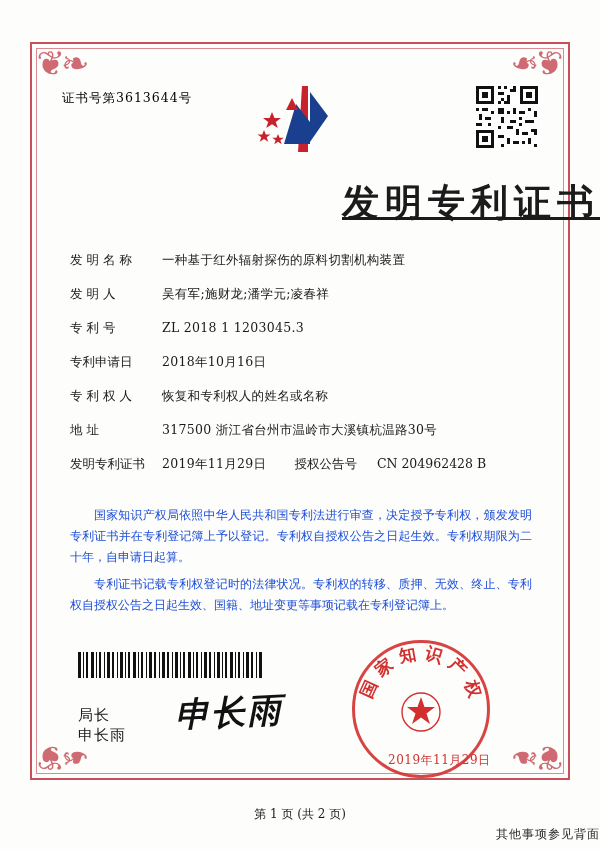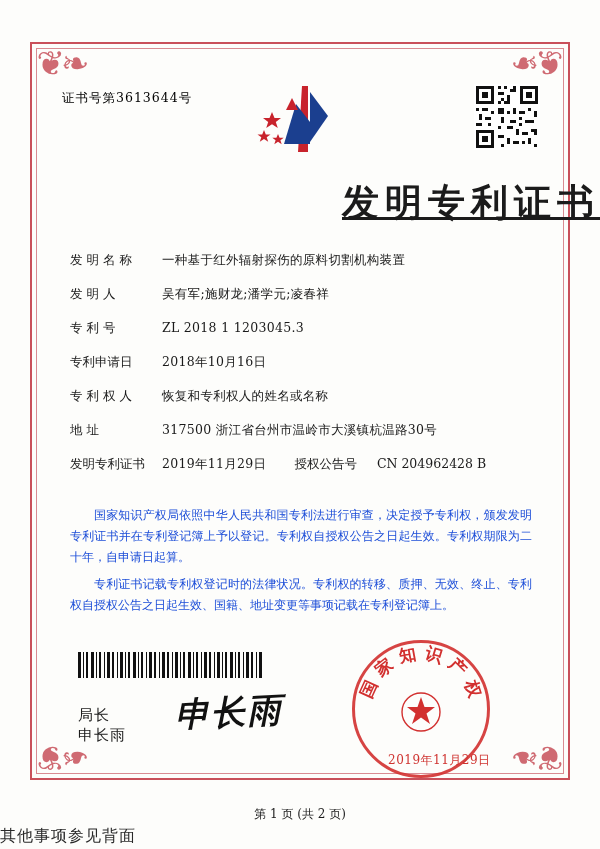--- a/index.html
+++ b/index.html
@@ -207,23 +207,23 @@
     left: 0; right: 0; top: 796px;
     text-align: center;
     font-family: "DejaVu Serif", "Liberation Serif", serif;
     font-size: 12px;
     color: #1a1a1a;
     margin-top: 10px;
   }
   .footer-note {
     position: absolute;
     left: 0; right: 0; top: 826px;
-    text-align: left;
-    font-family: "DejaVu Serif", "Liberation Serif", serif;
-    font-size: 16px;
+    text-align: right;
+    font-family: "DejaVu Serif", "Liberation Serif", serif;
+    font-size: 12px;
     color: #2a2a2a;
     letter-spacing: 1px;
   }
 </style>
 </head>
 <body>
 
 <div class="page">
 
   <div class="border-outer"></div>

